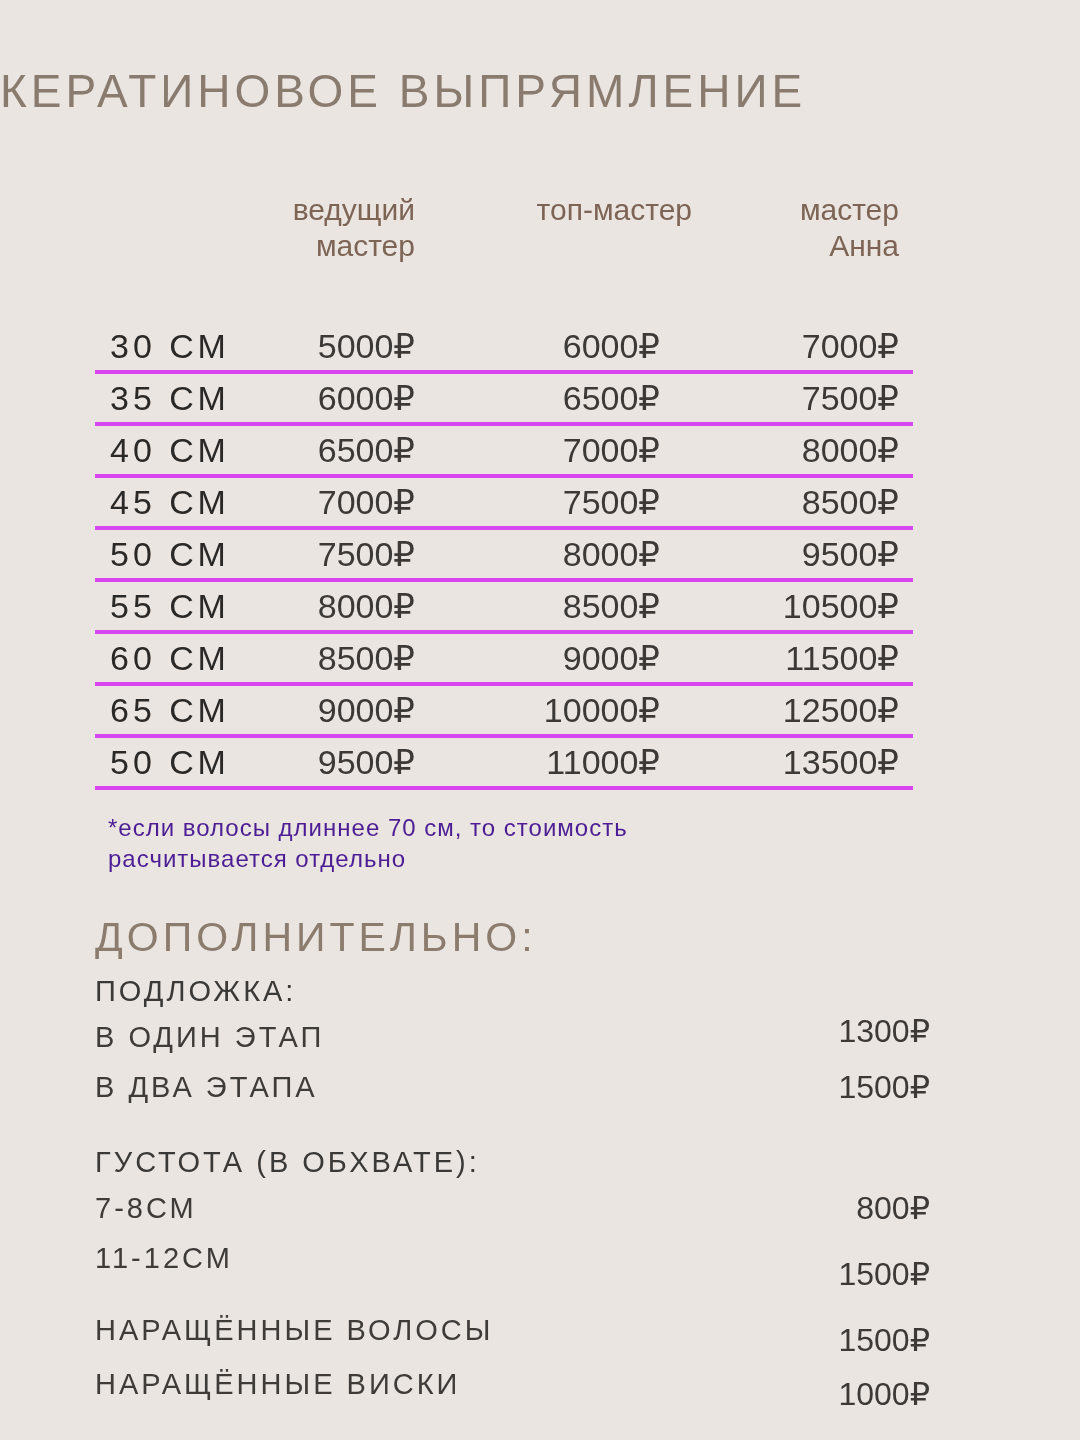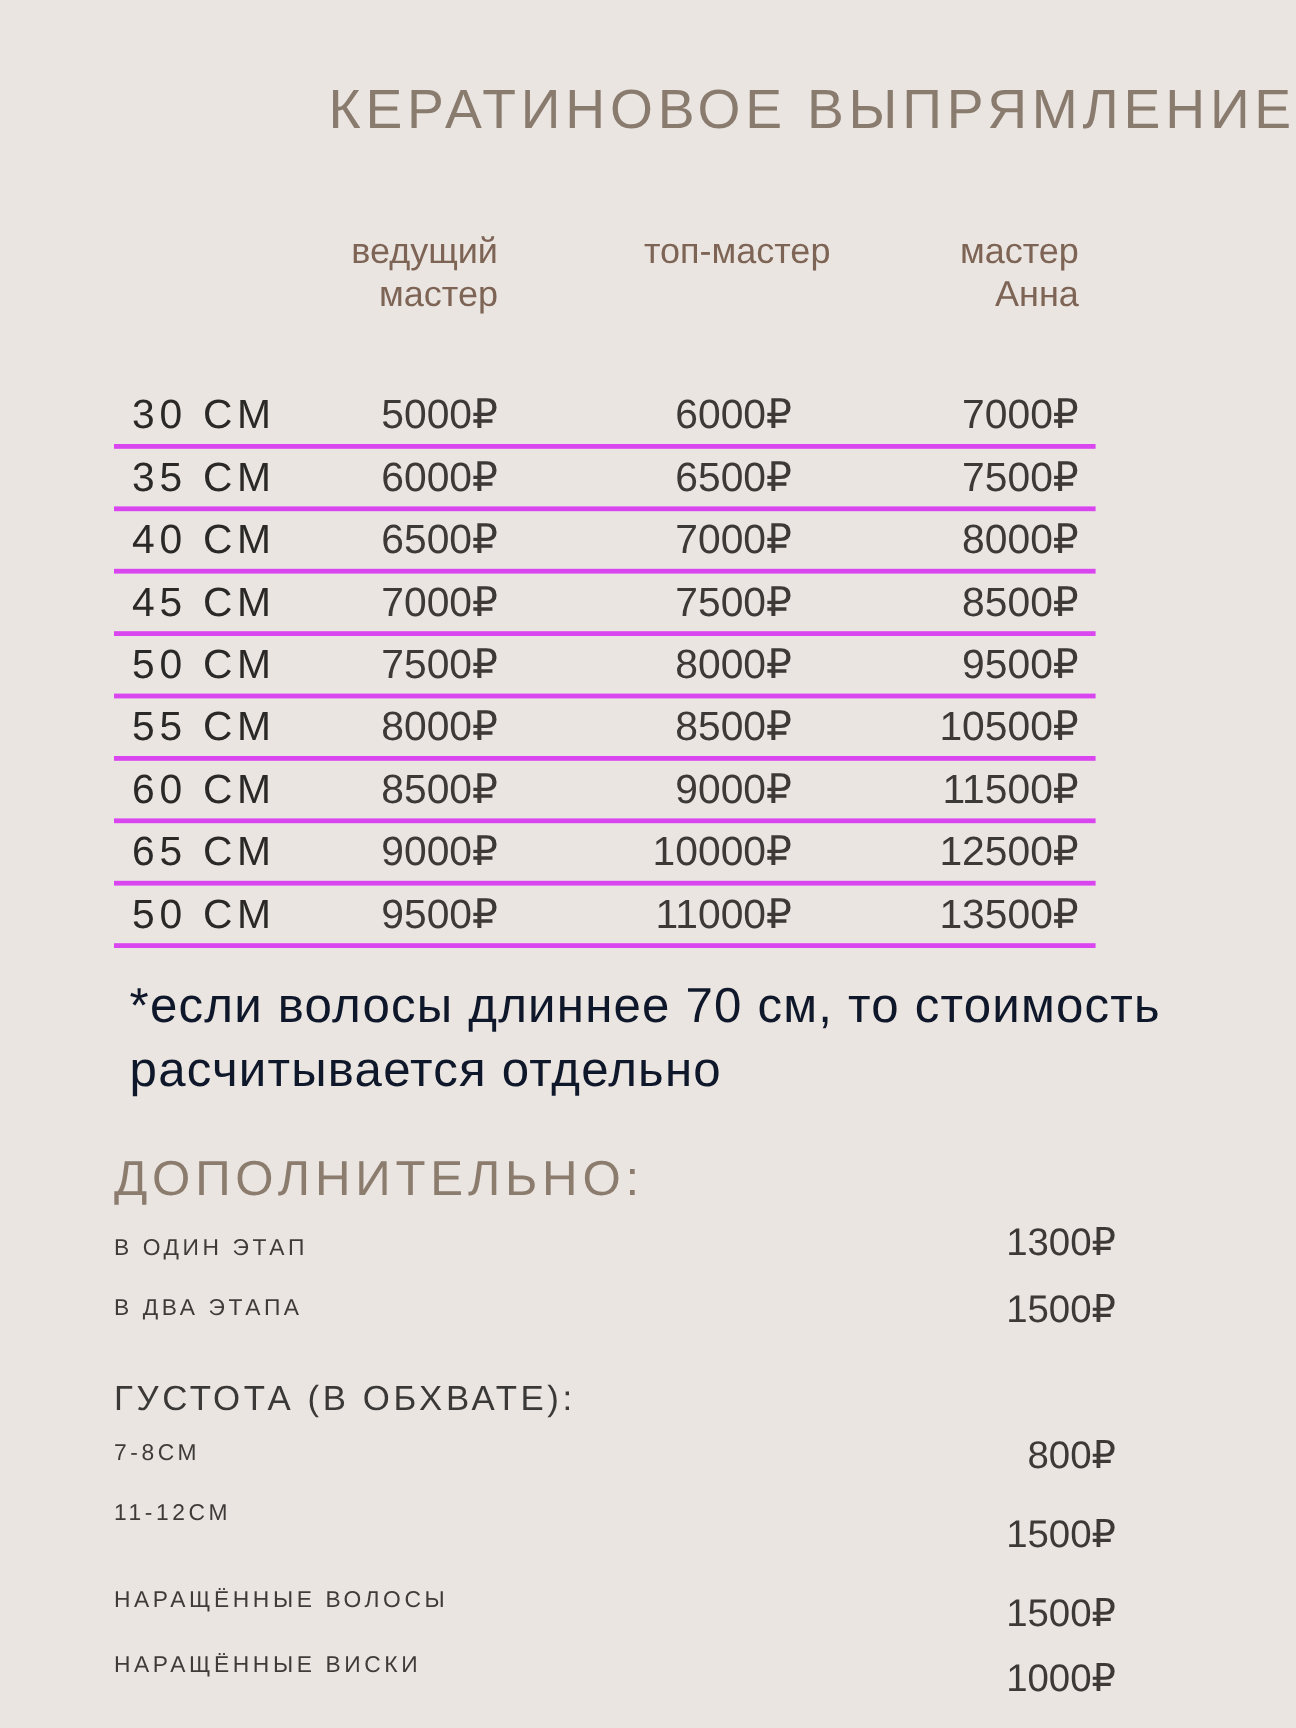--- a/index.html
+++ b/index.html
@@ -12,21 +12,21 @@
     font-family: "Liberation Sans", "DejaVu Sans", sans-serif;
   }
   .page {
     width: 1080px;
     height: 1440px;
     position: relative;
   }
   .title {
     margin: 0;
     padding-top: 64px;
-    text-align: right;
+    text-align: left;
     font-size: 46px;
     font-weight: 400;
     letter-spacing: 4px;
     color: #8a7b6f;
   }
   
   .thead {
     margin: 74px 167px 0 95px;
     display: grid;
     grid-template-columns: 140px 180px 245px 253px;
@@ -54,24 +54,24 @@
   .cell.rlabel {
     padding-left: 15px;
     letter-spacing: 4px;
     color: #2b2927;
   }
   .cell.price { text-align: right; }
   .cell.price.last { padding-right: 14px; }
   
   .footnote {
     margin: 22px 0 0 108px;
-    font-size: 41px;
+    font-size: 24px;
     line-height: 1.3;
     letter-spacing: 1px;
-    color: #0f172a;
+    color: #4c1d95;
   }
   .footnote span { display: block; }
   
   .add-heading {
     margin: 40px 0 0 95px;
     font-size: 41px;
     font-weight: 400;
     letter-spacing: 4px;
     color: #8b7c6e;
   }
@@ -84,21 +84,21 @@
     letter-spacing: 3px;
     padding: 4px 0;
     color: #3b3937;
   }
   .item {
     display: flex;
     justify-content: space-between;
     align-items: center;
     padding: 6px 0;
   }
-  .ilabel { font-size: 19px; letter-spacing: 3px; }
+  .ilabel { font-size: 29px; letter-spacing: 3px; }
   .iprice { font-size: 32px; color: #3c3937; }
   .g1 { margin-top: 30px; }
   .g2 { margin-top: 20px; }
   .g2 .item { padding: 8px 0; }
   .up6  { transform: translateY(-6px); }
   .dn8  { transform: translateY(8px); }
   .dn10 { transform: translateY(10px); }
   .dn16 { transform: translateY(16px); }
 </style>
 </head>
@@ -177,20 +177,21 @@
   <p class="footnote">
     <span>*если волосы длиннее 70 см, то стоимость</span>
     <span>расчитывается отдельно</span>
   </p>
 
   <h2 class="add-heading">ДОПОЛНИТЕЛЬНО:</h2>
 
   <div class="groups">
 
     <div class="group g0">
+      <div class="gtitle">ПОДЛОЖКА:</div>
       <div class="item">
         <span class="ilabel">В ОДИН ЭТАП</span>
         <span class="iprice up6">1300₽</span>
       </div>
       <div class="item">
         <span class="ilabel">В ДВА ЭТАПА</span>
         <span class="iprice">1500₽</span>
       </div>
     </div>
 

